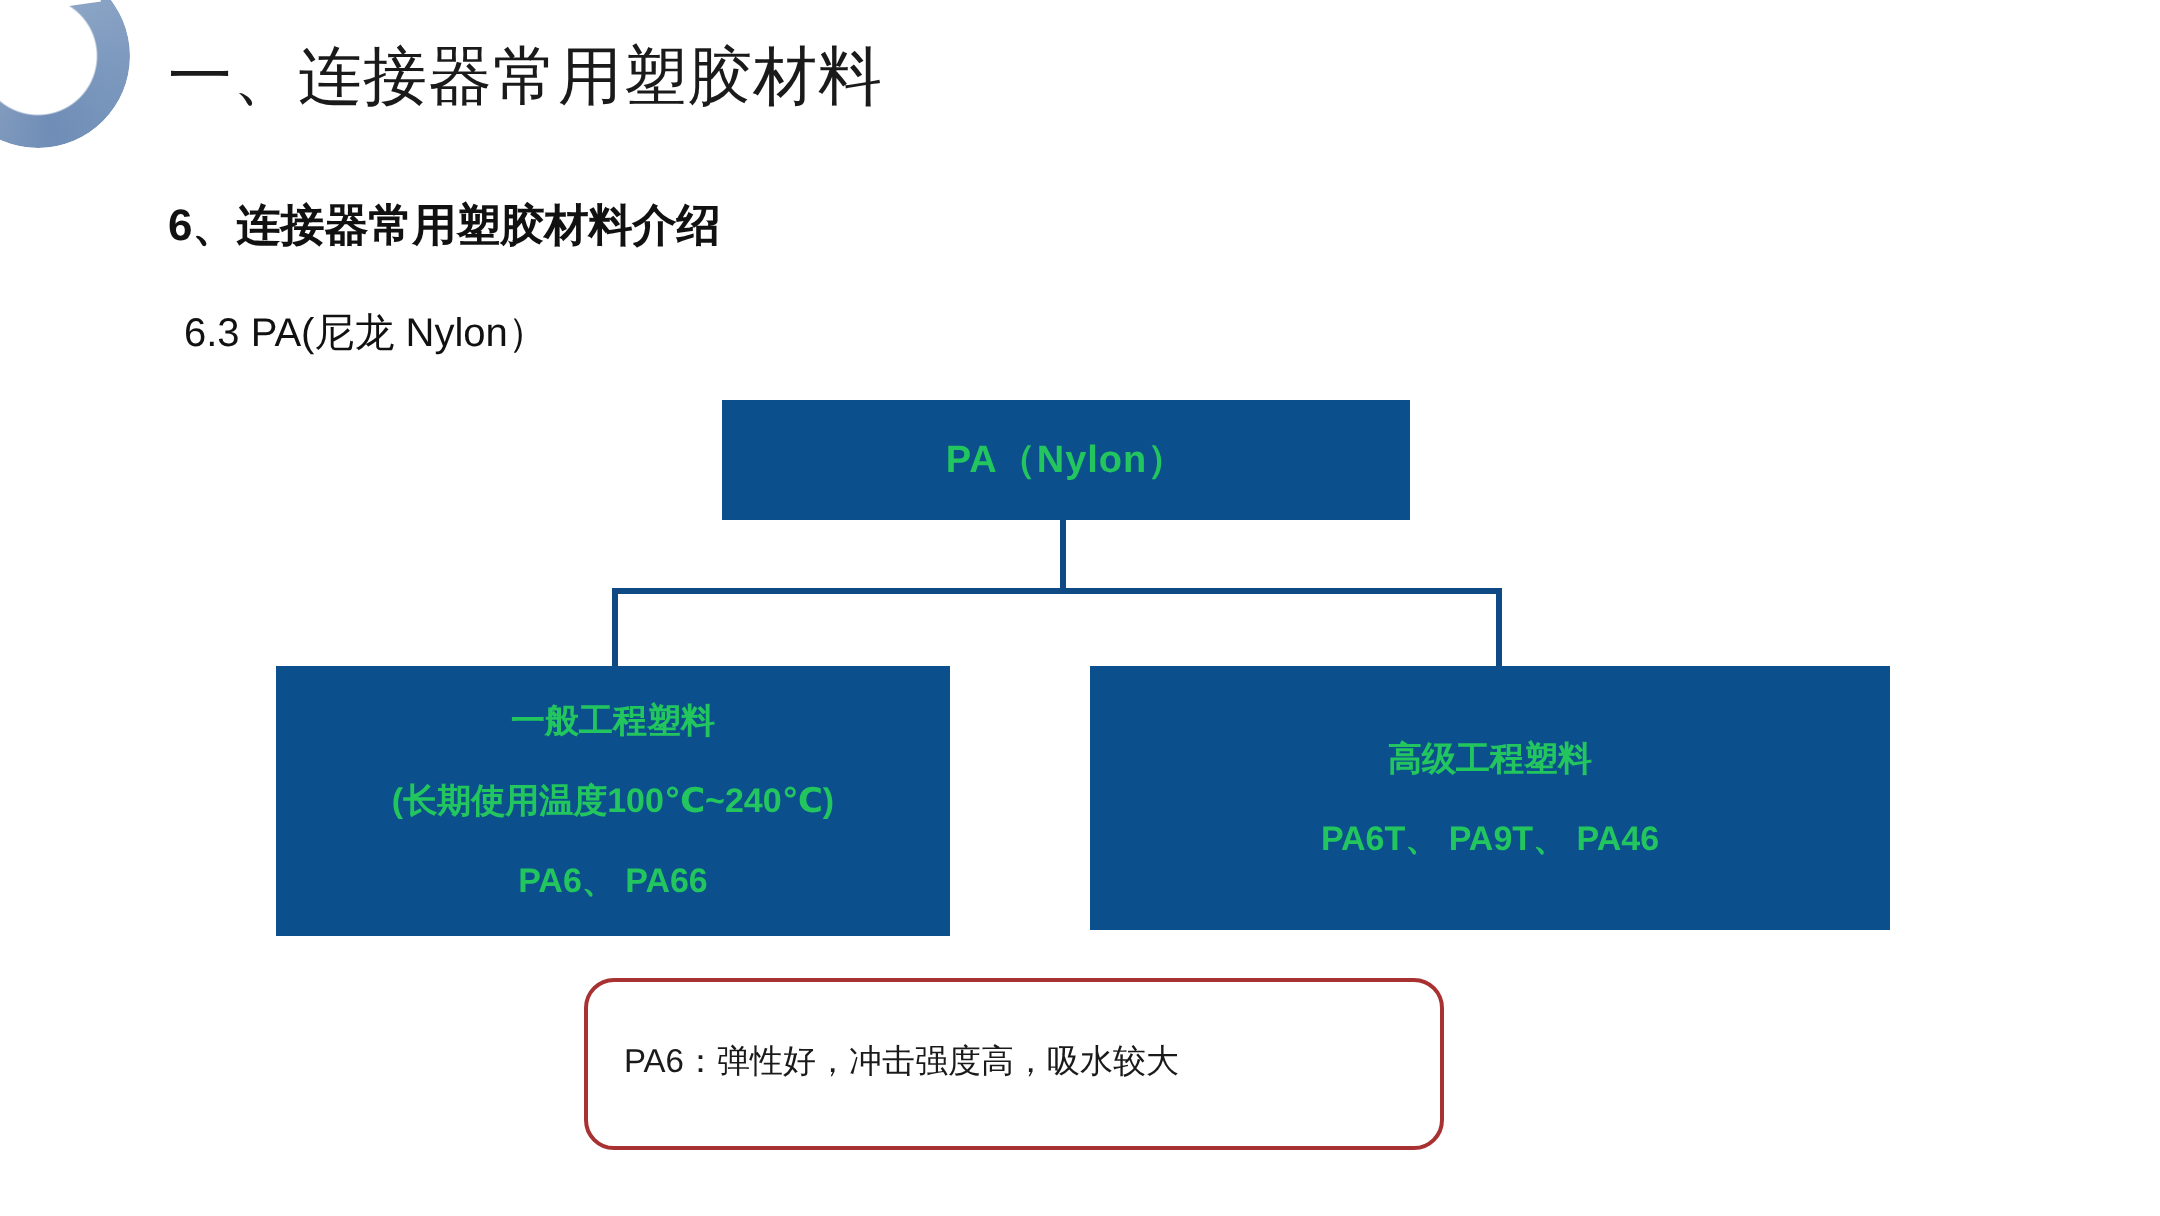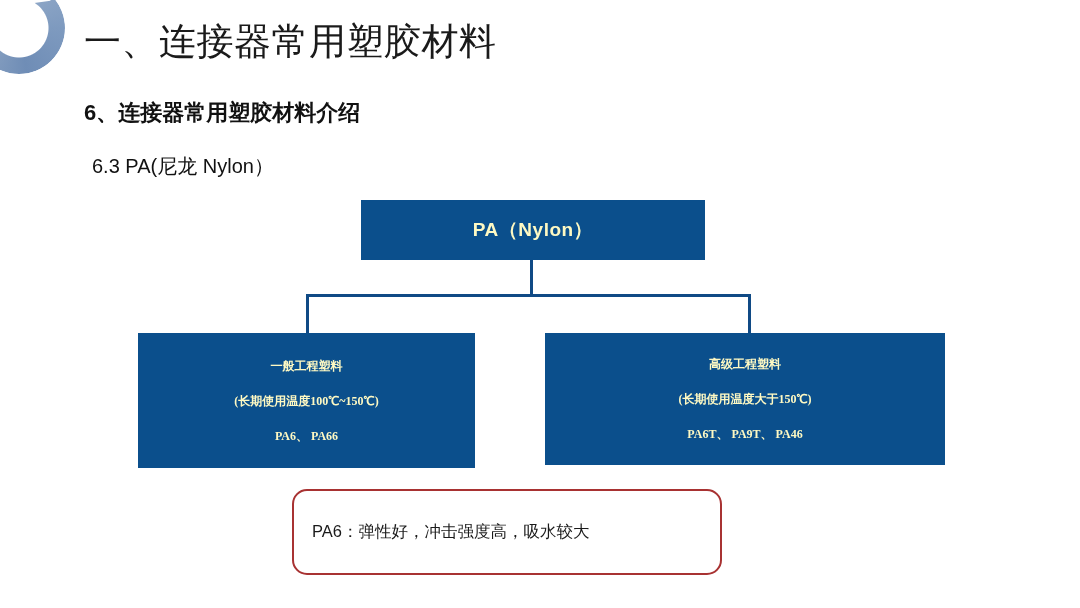--- a/index.html
+++ b/index.html
@@ -48,21 +48,21 @@
     background: #ffffff;
     transform: rotate(-8deg);
     transform-origin: 0 100%;
   }
 
   
   .slide-title {
     position: absolute;
     left: 84px;
     top: 17px;
-    font-size: 37px;
+    font-size: 32px;
     font-weight: 400;
     letter-spacing: 0.5px;
     color: #1a1a1a;
     white-space: nowrap;
   }
   .section-heading {
     position: absolute;
     left: 84px;
     top: 98px;
     font-size: 22px;
@@ -77,21 +77,21 @@
     font-size: 20px;
     font-weight: normal;
     color: #111111;
     white-space: nowrap;
   }
 
   
   .node {
     position: absolute;
     background: #0b4f8c;
-    color: #fef9c3;
+    color: #22c55e;
     box-sizing: border-box;
     display: flex;
     flex-direction: column;
     align-items: center;
     justify-content: center;
     text-align: center;
   }
   .node-root {
     left: 361px;
     top: 200px;
@@ -107,25 +107,24 @@
     width: 337px;
     height: 135px;
   }
   .node-right {
     left: 545px;
     top: 333px;
     width: 400px;
     height: 132px;
   }
   .node-line {
-    font-size: 12px;
+    font-size: 17px;
     font-weight: bold;
     line-height: 1;
     padding: 0 8px;
-    font-family: Liberation Serif, serif;
   }
   .node-line.l1 { margin-bottom: 23px; }
   .node-line.l2 { margin-bottom: 23px; }
 
   
   .conn {
     position: absolute;
     background: #104a85;
   }
   .conn-stem   { left: 530px; top: 260px;  width: 3px;  height: 37px; }
@@ -175,27 +174,26 @@
   <div class="conn conn-bar"></div>
   <div class="conn conn-drop-l"></div>
   <div class="conn conn-drop-r"></div>
 
   <div class="node node-root">
     <span>PA（Nylon）</span>
   </div>
 
   <div class="node node-left">
     <div class="node-line l1">一般工程塑料</div>
-    <div class="node-line l2">(长期使用温度100℃~150℃)</div>
+    <div class="node-line l2">(长期使用温度100℃~240℃)</div>
     <div class="node-line">PA6、 PA66</div>
   </div>
 
   <div class="node node-right">
     <div class="node-line l1">高级工程塑料</div>
-    <div class="node-line l2">(长期使用温度大于150℃)</div>
     <div class="node-line">PA6T、 PA9T、 PA46</div>
   </div>
 
   <div class="note-box">
     <div class="note-line">PA6：弹性好，冲击强度高，吸水较大</div>
   </div>
 
 </div>
 
 </body></html>

